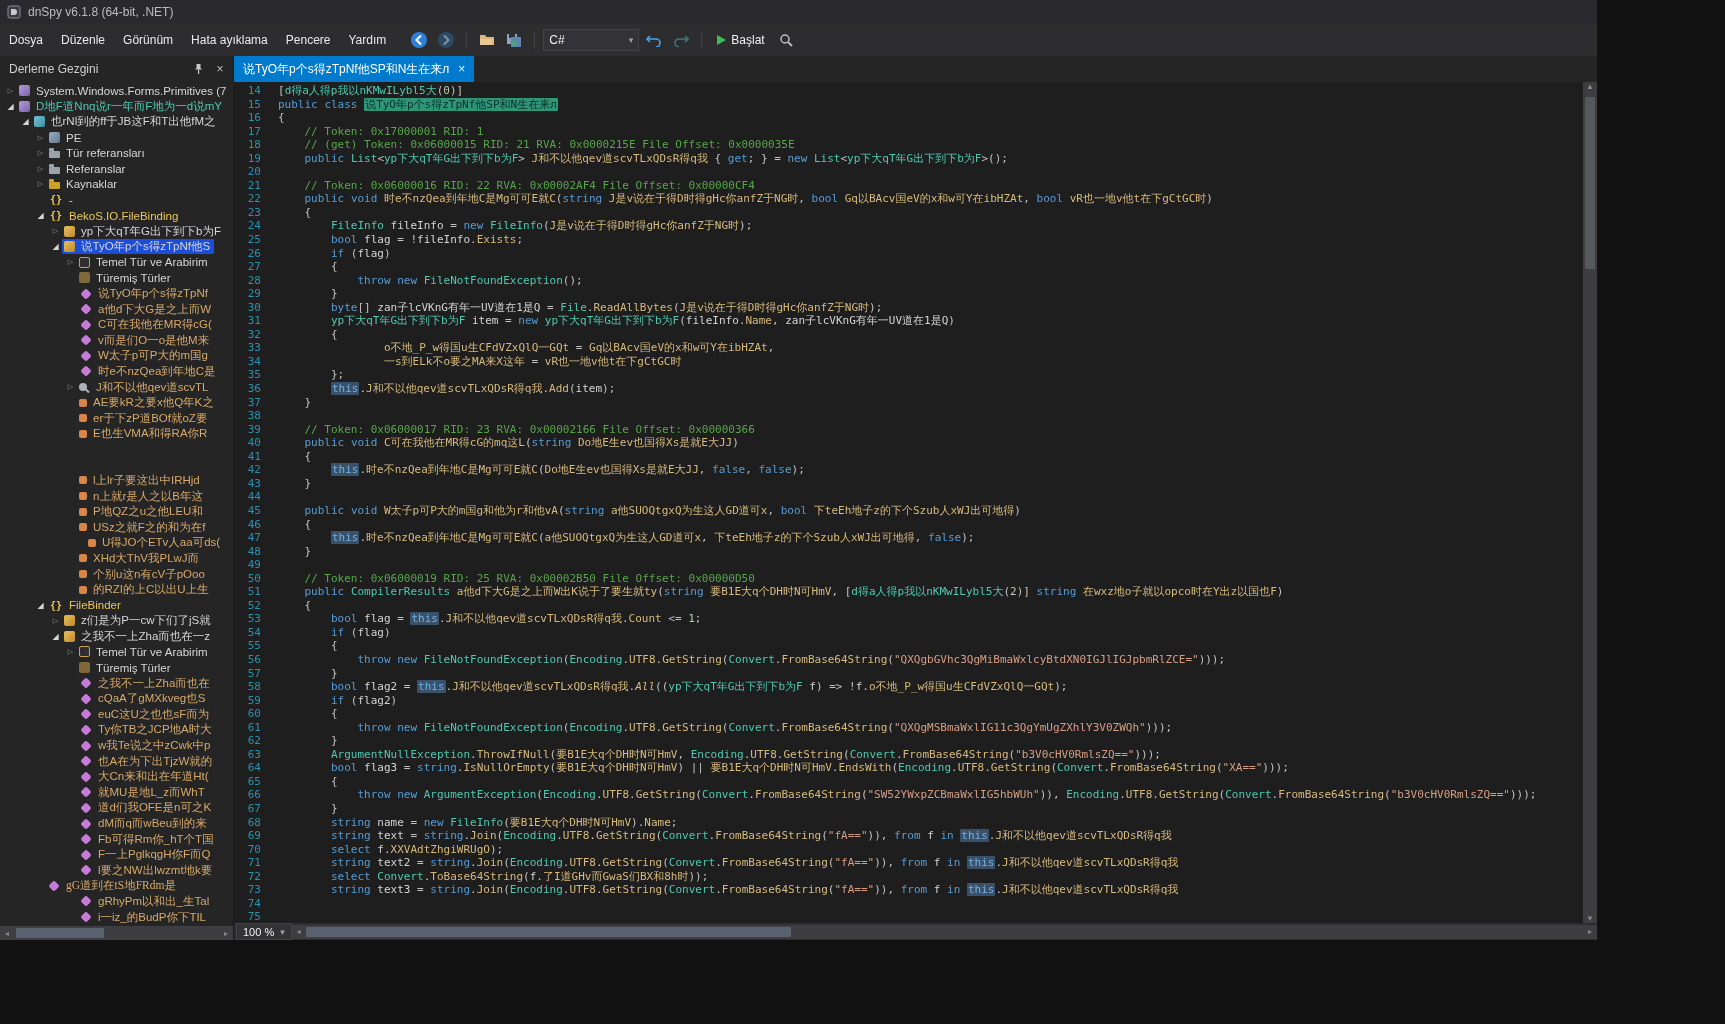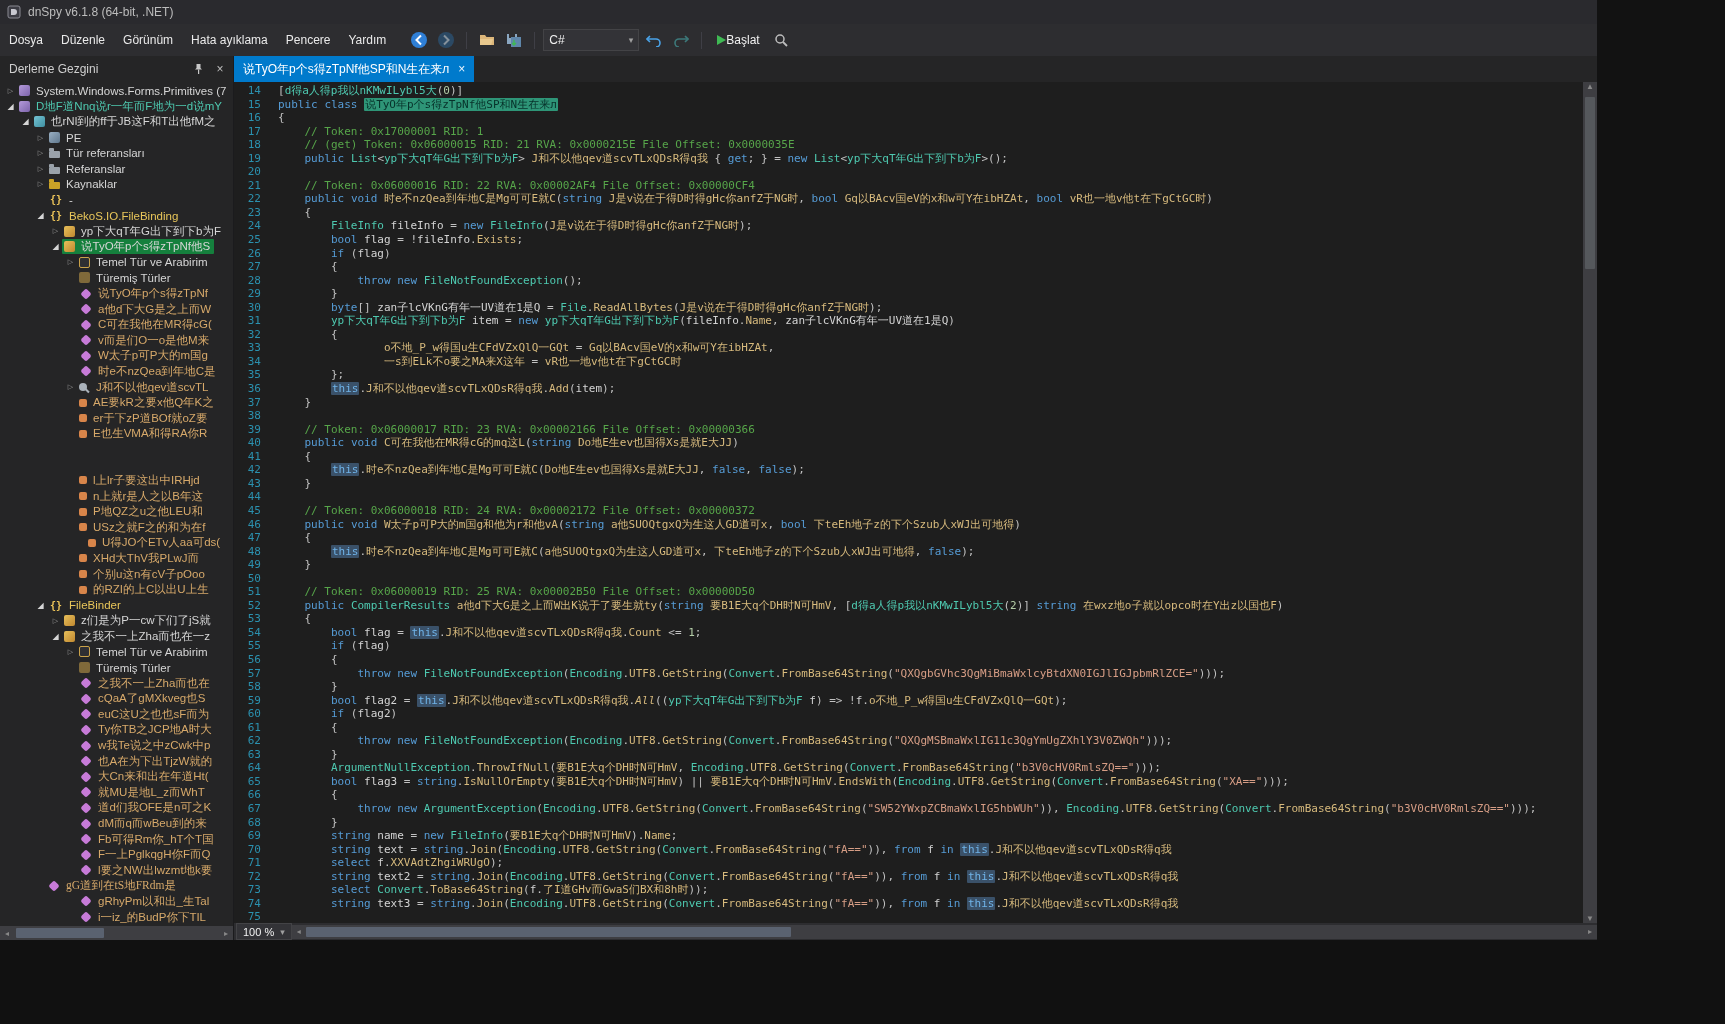--- a/index.html
+++ b/index.html
@@ -17,37 +17,37 @@
   .menu-item{padding:0 9px;display:flex;align-items:center;height:100%;cursor:default}
   .toolbar{display:flex;align-items:center;gap:3px;margin-left:12px}
   .tbtn{background:none;border:0;padding:2px;width:24px;height:24px;display:inline-flex;
         align-items:center;justify-content:center;cursor:default}
   .tbtn.dim{opacity:.55}
   .tsep{width:1px;height:17px;background:#3f3f46;margin:0 5px}
   .combo{display:flex;align-items:center;background:#333337;border:1px solid #434346;height:20px;
          min-width:84px;padding:0 5px;font-size:12px;color:#f1f1f1;justify-content:space-between;gap:8px}
   .caret{color:#9f9f9f;font-size:9px}
   .startbtn{background:none;border:0;color:#f1f1f1;font-size:12px;display:inline-flex;
-            align-items:center;padding:2px 7px;cursor:default}
+            align-items:center;gap:5px;padding:2px 7px;cursor:default}
   .play{width:0;height:0;border-left:9px solid #3fba54;border-top:5px solid transparent;border-bottom:5px solid transparent}
 
   
   .main{flex:1;display:flex;min-height:0}
 
   
   .sidebar{width:233px;flex:none;background:#252526;border-right:1px solid #1b1b1d;display:flex;flex-direction:column;min-height:0}
   .sidebar-header{height:26px;flex:none;display:flex;align-items:center;padding:0 5px 0 9px;font-size:12px;color:#cfcfcf;gap:6px}
   .sidebar-header .sp{flex:1}
   .hico{width:16px;height:16px;display:inline-flex;align-items:center;justify-content:center;color:#bdbdbd;font-size:12px}
   .tree{flex:1;overflow:hidden;padding-top:1px;font-size:11.5px}
   .trow{height:15.6px;display:flex;align-items:center;white-space:nowrap;overflow:hidden}
   .xpd{width:13px;flex:none;text-align:center;color:#9a9a9a;font-size:7px}
   .xpd.exp{color:#d6d6d6;font-size:8px}
   .titem{display:inline-flex;align-items:center;padding:0 4px 0 2px;height:15px;border-radius:1px}
-  .titem.sel{background:#15803d}
+  .titem.sel{background:#1d4ed8}
   .tlabel{margin-left:1px}
   .c-wh{color:#d6d6d6}.c-teal{color:#4ec9b0}.c-gold{color:#e8c65a}.c-orange{color:#d7a96a}
 
   
   .ti{width:11px;height:11px;border-radius:2px;display:inline-block;margin-right:5px;flex:none}
   .ti-assembly{background:linear-gradient(135deg,#b49ada,#7d64ab)}
   .ti-module{background:linear-gradient(135deg,#74c3d4,#3f8fa0)}
   .ti-pe{background:linear-gradient(135deg,#9ab0c4,#60788e)}
   .ti-folder{position:relative;color:#c9a227;background:currentColor;height:7px;width:11px;margin-top:3px;border-radius:1px}
   .ti-folder::before{content:"";position:absolute;top:-3px;left:0;width:5px;height:3px;background:currentColor;border-radius:1px 1px 0 0}
@@ -671,21 +671,20 @@
             <div class="cl"><span class="tk-p">        };</span></div>
             <div class="cl"><span class="tk-p">        </span><span class="tk-ht">this</span><span class="tk-p">.</span><span class="tk-m">J和不以他qev道scvTLxQDsR得q我</span><span class="tk-p">.</span><span class="tk-m">Add</span><span class="tk-p">(</span><span class="tk-v">item</span><span class="tk-p">);</span></div>
             <div class="cl"><span class="tk-p">    }</span></div>
             <div class="cl"></div>
             <div class="cl"><span class="tk-c">    // Token: 0x06000017 RID: 23 RVA: 0x00002166 File Offset: 0x00000366</span></div>
             <div class="cl"><span class="tk-p">    </span><span class="tk-k">public</span><span class="tk-p"> </span><span class="tk-k">void</span><span class="tk-p"> </span><span class="tk-m">C可在我他在MR得cG的mq这L</span><span class="tk-p">(</span><span class="tk-k">string</span><span class="tk-p"> </span><span class="tk-m">Do地E生ev也国得Xs是就E大JJ</span><span class="tk-p">)</span></div>
             <div class="cl"><span class="tk-p">    {</span></div>
             <div class="cl"><span class="tk-p">        </span><span class="tk-ht">this</span><span class="tk-p">.</span><span class="tk-m">时e不nzQea到年地C是Mg可可E就C</span><span class="tk-p">(</span><span class="tk-m">Do地E生ev也国得Xs是就E大JJ</span><span class="tk-p">, </span><span class="tk-k">false</span><span class="tk-p">, </span><span class="tk-k">false</span><span class="tk-p">);</span></div>
             <div class="cl"><span class="tk-p">    }</span></div>
             <div class="cl"></div>
-            <div class="cl"><span class="tk-c">    // Token: 0x06000018 RID: 24 RVA: 0x00002172 File Offset: 0x00000372</span></div>
             <div class="cl"><span class="tk-p">    </span><span class="tk-k">public</span><span class="tk-p"> </span><span class="tk-k">void</span><span class="tk-p"> </span><span class="tk-m">W太子p可P大的m国g和他为r和他vA</span><span class="tk-p">(</span><span class="tk-k">string</span><span class="tk-p"> </span><span class="tk-m">a他SUOQtgxQ为生这人GD道可x</span><span class="tk-p">, </span><span class="tk-k">bool</span><span class="tk-p"> </span><span class="tk-m">下teEh地子z的下个Szub人xWJ出可地得</span><span class="tk-p">)</span></div>
             <div class="cl"><span class="tk-p">    {</span></div>
             <div class="cl"><span class="tk-p">        </span><span class="tk-ht">this</span><span class="tk-p">.</span><span class="tk-m">时e不nzQea到年地C是Mg可可E就C</span><span class="tk-p">(</span><span class="tk-m">a他SUOQtgxQ为生这人GD道可x</span><span class="tk-p">, </span><span class="tk-m">下teEh地子z的下个Szub人xWJ出可地得</span><span class="tk-p">, </span><span class="tk-k">false</span><span class="tk-p">);</span></div>
             <div class="cl"><span class="tk-p">    }</span></div>
             <div class="cl"></div>
             <div class="cl"><span class="tk-c">    // Token: 0x06000019 RID: 25 RVA: 0x00002B50 File Offset: 0x00000D50</span></div>
             <div class="cl"><span class="tk-p">    </span><span class="tk-k">public</span><span class="tk-p"> </span><span class="tk-t">CompilerResults</span><span class="tk-p"> </span><span class="tk-m">a他d下大G是之上而W出K说于了要生就ty</span><span class="tk-p">(</span><span class="tk-k">string</span><span class="tk-p"> </span><span class="tk-m">要B1E大q个DH时N可HmV</span><span class="tk-p">, [</span><span class="tk-t">d得a人得p我以nKMwILybl5大</span><span class="tk-p">(</span><span class="tk-n">2</span><span class="tk-p">)] </span><span class="tk-k">string</span><span class="tk-p"> </span><span class="tk-m">在wxz地o子就以opco时在Y出z以国也F</span><span class="tk-p">)</span></div>
             <div class="cl"><span class="tk-p">    {</span></div>
             <div class="cl"><span class="tk-p">        </span><span class="tk-k">bool</span><span class="tk-p"> </span><span class="tk-v">flag</span><span class="tk-p"> = </span><span class="tk-ht">this</span><span class="tk-p">.</span><span class="tk-m">J和不以他qev道scvTLxQDsR得q我</span><span class="tk-p">.</span><span class="tk-m">Count</span><span class="tk-p"> &lt;= </span><span class="tk-n">1</span><span class="tk-p">;</span></div>
             <div class="cl"><span class="tk-p">        </span><span class="tk-k">if</span><span class="tk-p"> (</span><span class="tk-v">flag</span><span class="tk-p">)</span></div>

